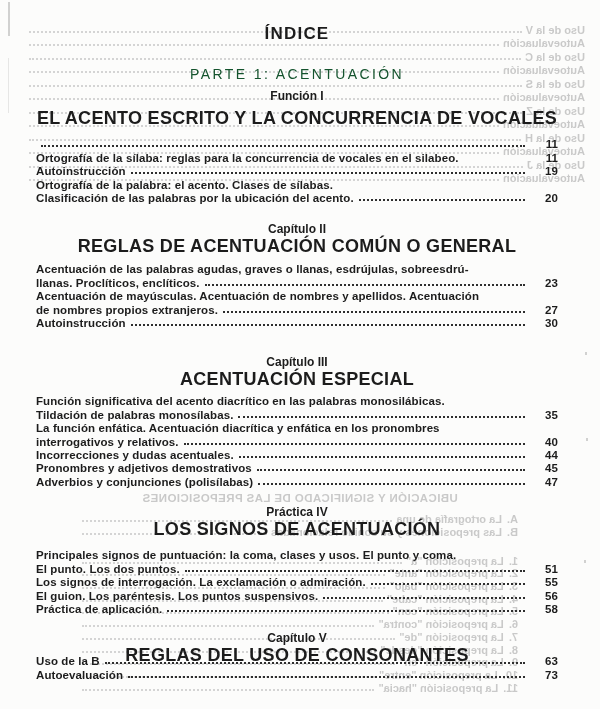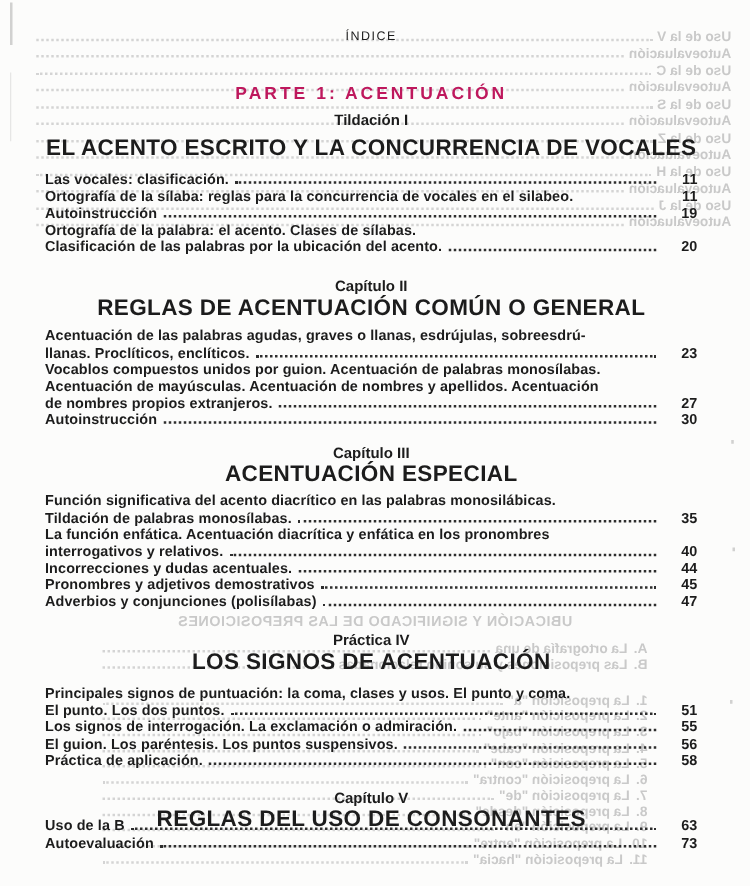--- a/index.html
+++ b/index.html
@@ -21,22 +21,22 @@
   .bl-num{margin-right:5px;}
   .bl-heading{position:absolute;left:0;width:600px;text-align:center;
               font-size:11.5px;letter-spacing:.4px;}
 
   
   .artifact{position:absolute;z-index:1;background:rgba(130,130,130,.35);}
 
   
   .front{position:absolute;inset:0;z-index:2;}
   .centered{position:absolute;left:36px;width:522px;text-align:center;}
-  .doc-title{font-size:10px;font-weight:400;letter-spacing:1.2px;}
-  .part-title{font-size:14px;font-weight:700;letter-spacing:2.4px;color:#be185d;}
+  .doc-title{font-size:17px;font-weight:700;letter-spacing:1.2px;}
+  .part-title{font-size:14px;font-weight:400;letter-spacing:2.4px;color:#14532d;}
   .cap-label{font-size:12px;font-weight:700;}
   .cap-title{font-size:18px;font-weight:700;letter-spacing:.3px;}
 
   .entries{position:absolute;left:36px;width:522px;display:flex;flex-direction:column;}
   .row{display:flex;align-items:flex-end;height:13.4px;font-size:11.5px;font-weight:700;
        letter-spacing:.1px;white-space:nowrap;}
   .row .txt{flex:0 0 auto;}
   .row .dots{flex:1 1 8px;min-width:0;border-bottom:2px dotted #2e2e2e;margin:0 3px 3px 5px;}
   .row .pg{flex:0 0 30px;text-align:right;}
   .row.no-dots .dots{border-bottom:none;}
@@ -178,25 +178,24 @@
   <div class="artifact" style="left:8px;top:58px;width:1px;height:55px;opacity:.5;"></div>
   <div class="artifact" style="left:585px;top:352px;width:2px;height:3px;"></div>
   <div class="artifact" style="left:586px;top:438px;width:2px;height:3px;"></div>
   <div class="artifact" style="left:584px;top:560px;width:2px;height:3px;"></div>
 
   <div class="front">
 
     <div class="centered doc-title" style="top:24px;">ÍNDICE</div>
     <div class="centered part-title" style="top:66px;">PARTE 1: ACENTUACIÓN</div>
 
-    <div class="centered cap-label" style="top:89px;">Tildación I</div>
+    <div class="centered cap-label" style="top:89px;">Función I</div>
     <div class="centered cap-title" style="top:108px;">EL ACENTO ESCRITO Y LA CONCURRENCIA DE VOCALES</div>
     <div class="entries" style="top:137px;">
       <div class="row">
-          <span class="txt">Las vocales: clasificación.</span>
           <span class="dots"></span>
           <span class="pg">11</span>
         </div>
       <div class="row no-dots">
           <span class="txt">Ortografía de la sílaba: reglas para la concurrencia de vocales en el silabeo.</span>
           <span class="dots"></span>
           <span class="pg">11</span>
         </div>
       <div class="row">
           <span class="txt">Autoinstrucción</span>
@@ -222,25 +221,20 @@
           <span class="txt">Acentuación de las palabras agudas, graves o llanas, esdrújulas, sobreesdrú-</span>
           <span class="dots"></span>
           <span class="pg"></span>
         </div>
       <div class="row">
           <span class="txt">llanas. Proclíticos, enclíticos.</span>
           <span class="dots"></span>
           <span class="pg">23</span>
         </div>
       <div class="row plain">
-          <span class="txt">Vocablos compuestos unidos por guion. Acentuación de palabras monosílabas.</span>
-          <span class="dots"></span>
-          <span class="pg"></span>
-        </div>
-      <div class="row plain">
           <span class="txt">Acentuación de mayúsculas. Acentuación de nombres y apellidos. Acentuación</span>
           <span class="dots"></span>
           <span class="pg"></span>
         </div>
       <div class="row">
           <span class="txt">de nombres propios extranjeros.</span>
           <span class="dots"></span>
           <span class="pg">27</span>
         </div>
       <div class="row">

